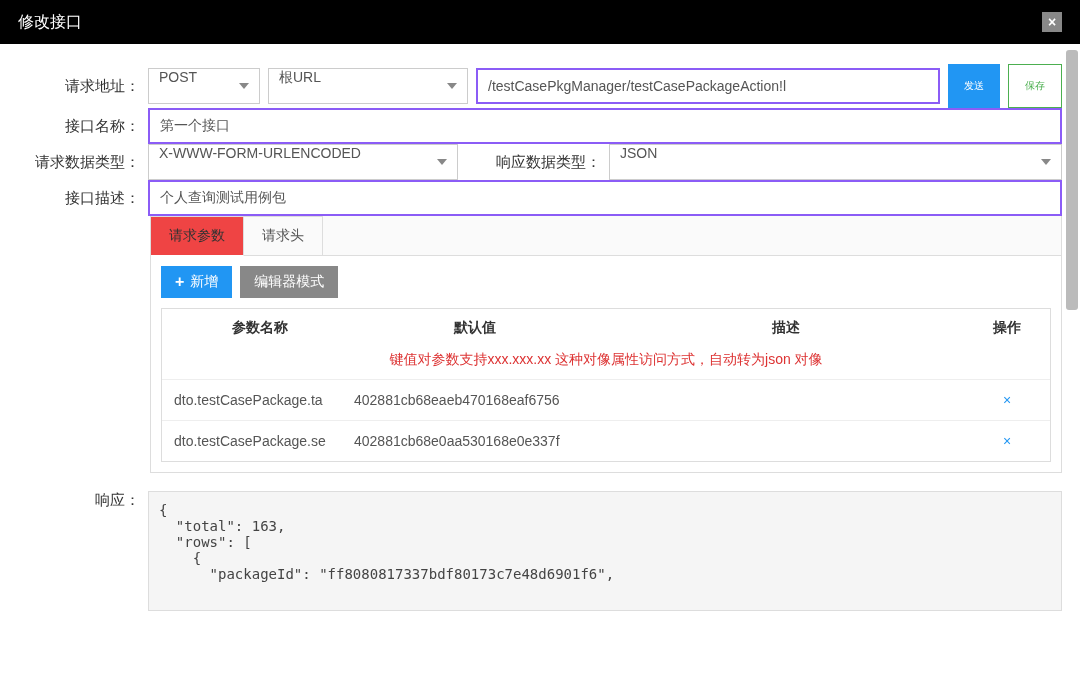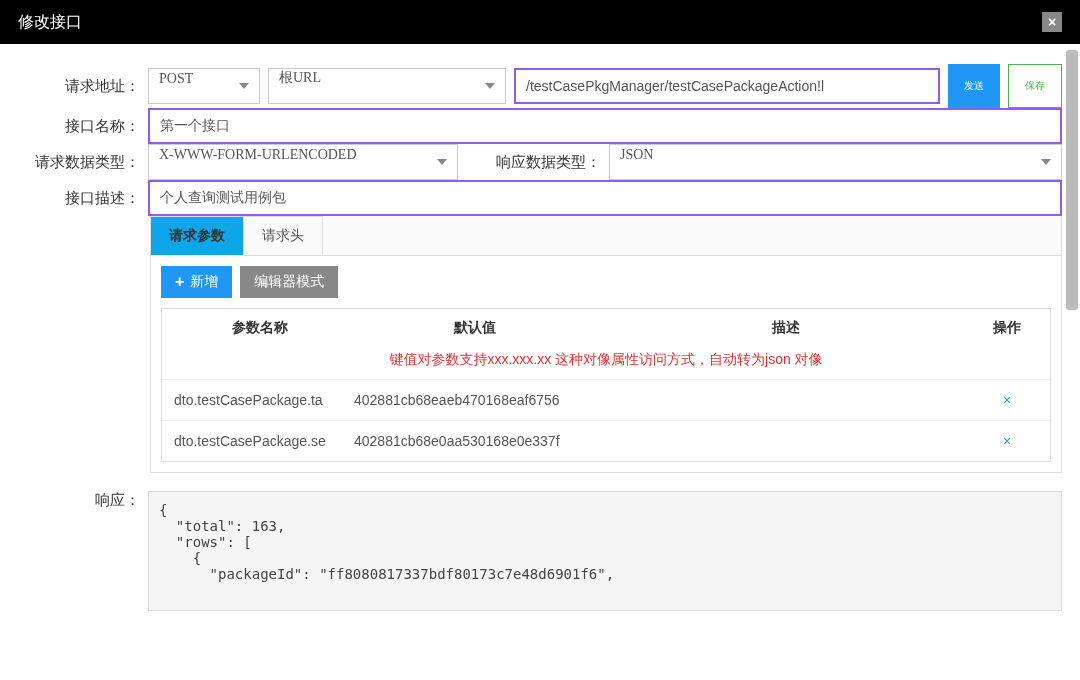--- a/index.html
+++ b/index.html
@@ -46,28 +46,27 @@
     .label-left {
       width: 122px;
       text-align: right;
       font-size: 15px;
       color: #333;
       flex-shrink: 0;
     }
     .select-wrap {
       position: relative;
       display: flex;
-      align-items: flex-end;
+      align-items: flex-start;
       border: 1px solid #ccc;
       background: #fff;
       height: 36px;
       padding: 0 28px 16px 10px;
       color: #555;
       cursor: pointer;
-      font-family: Liberation Serif, serif;
     }
     .select-wrap .caret {
       position: absolute;
       right: 10px;
       top: 50%;
       transform: translateY(-50%);
       width: 0; height: 0;
       border-left: 5px solid transparent;
       border-right: 5px solid transparent;
       border-top: 6px solid #888;
@@ -76,21 +75,21 @@
       border: 2px solid #8b5cf6;
       height: 36px;
       padding: 0 10px;
       color: #555;
       font-size: 14px;
       font-family: inherit;
       outline: none;
       background: #fff;
     }
     .method-select { width: 112px; }
-    .rooturl-select { width: 238px; }
+    .rooturl-select { width: 200px; }
     .path-input { flex: 1; min-width: 0; }
     .btn {
       height: 44px;
       padding: 0 16px;
       border: none;
       cursor: pointer;
       font-size: 10px;
       font-family: inherit;
     }
     .btn-primary { background: #2196F3; color: #fff; }
@@ -115,22 +114,22 @@
     }
     .tab {
       padding: 10px 18px;
       cursor: pointer;
       border-right: 1px solid #ddd;
       background: #fafafa;
       color: #555;
       border-top: 1px solid #ddd;
     }
     .tab.active {
-      background: #0ea5e9;
-      font-weight: bold;
+      background: #ef4444;
+      font-weight: normal;
       border-bottom: 1px solid #fff;
       margin-bottom: -1px;
       color: #333;
     }
     .tab-content { padding: 10px; background: #fff; }
     .toolbar { display: flex; gap: 8px; margin-bottom: 10px; }
     .btn-sm {
       height: 32px;
       padding: 0 14px;
       display: flex;

